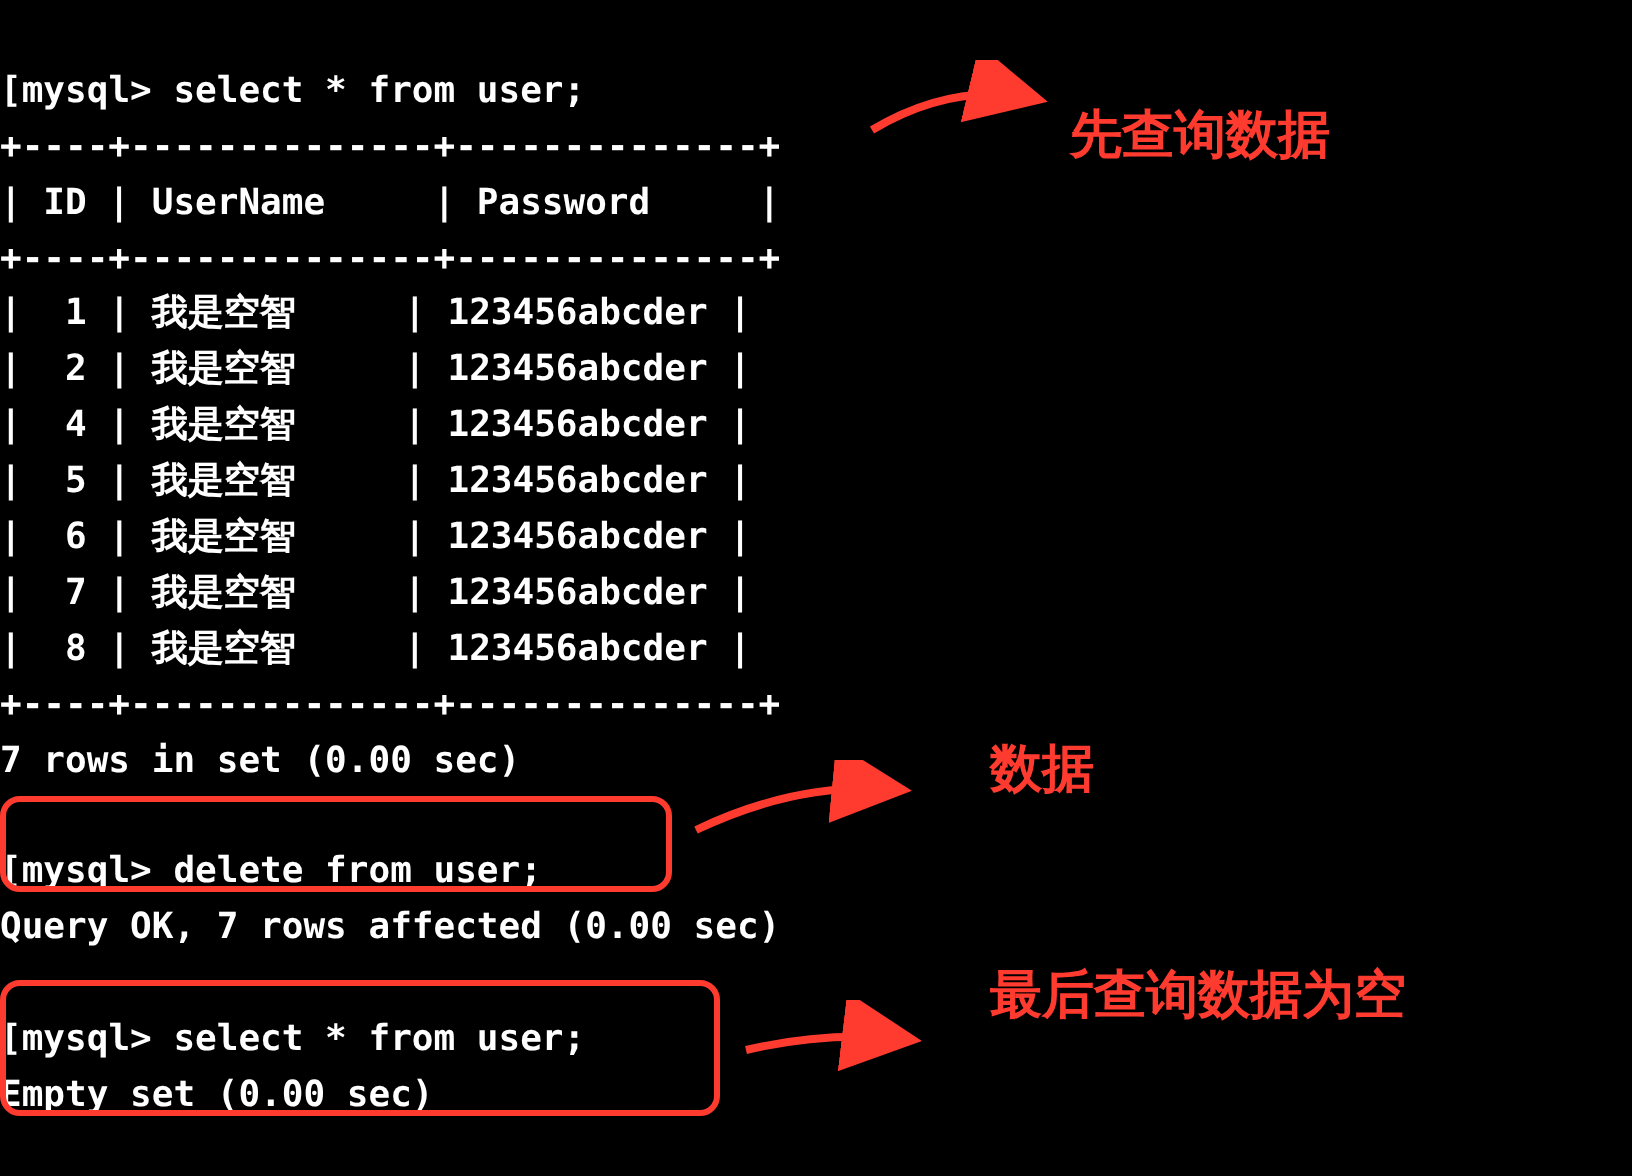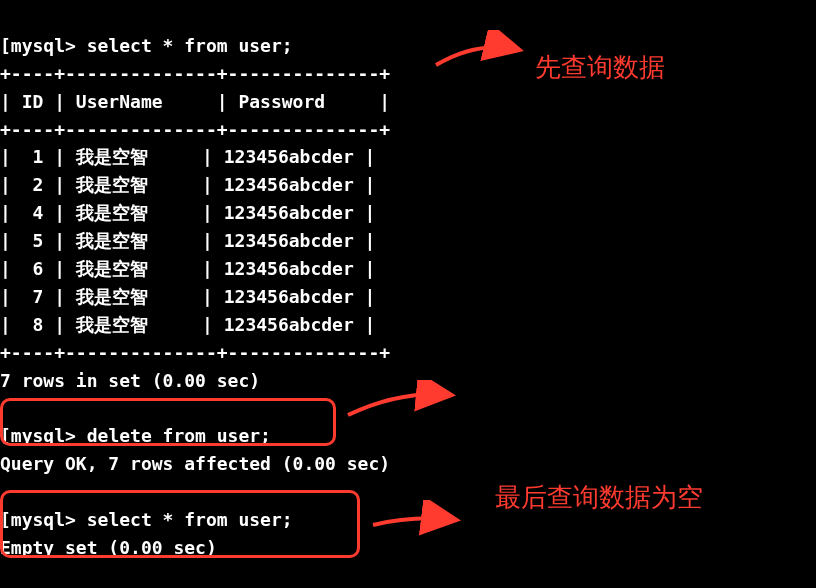--- a/index.html
+++ b/index.html
@@ -21,21 +21,21 @@
     .terminal {
       padding: 4px 0;
       line-height: 1.55;
       white-space: pre;
     }
     .annotation {
       position: absolute;
       color: #ff3b30;
       font-family: 'PingFang SC', 'Microsoft YaHei', sans-serif;
       font-size: 26px;
-      font-weight: 400;
+      font-weight: 700;
     }
     .arrow {
       position: absolute;
     }
     .red-box {
       position: absolute;
       border: 3px solid #ff3b30;
       border-radius: 10px;
       background: transparent;
     }
@@ -79,20 +79,21 @@
 
 <svg class="arrow" style="left:340px; top:380px; width:120px; height:50px;">
   <defs>
     <marker id="ah2" markerWidth="12" markerHeight="12" refX="9" refY="5" orient="auto">
       <path d="M0,0 L10,5 L0,10 Z" fill="#ff3b30"></path>
     </marker>
   </defs>
   <path d="M 8 35 Q 60 10 112 15" stroke="#ff3b30" stroke-width="4" fill="none" marker-end="url(#ah2)"></path>
 </svg>
 <div class="annotation" style="left:495px; top:368px; line-height:1.3;">
+  <div>数据</div>
 </div>
 
 <div class="red-box" style="left:0px; top:490px; width:360px; height:68px;"></div>
 
 <svg class="arrow" style="left:365px; top:500px; width:100px; height:40px;">
   <defs>
     <marker id="ah3" markerWidth="12" markerHeight="12" refX="9" refY="5" orient="auto">
       <path d="M0,0 L10,5 L0,10 Z" fill="#ff3b30"></path>
     </marker>
   </defs>

